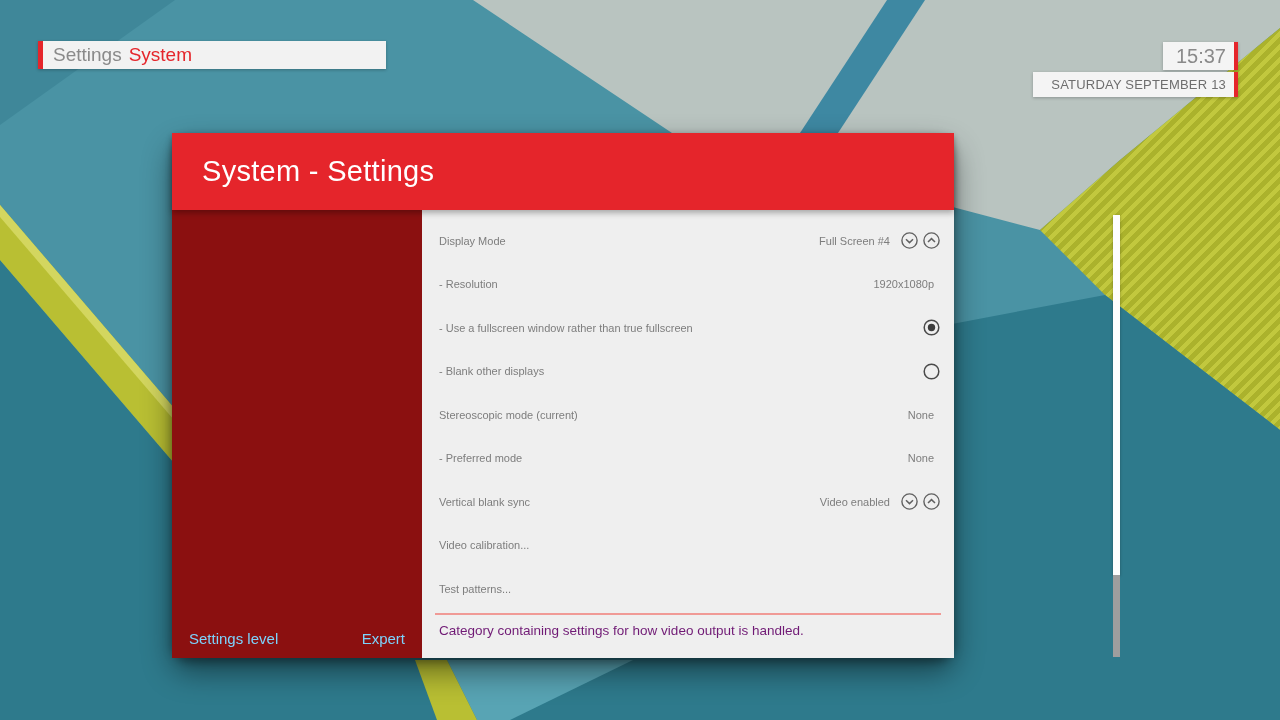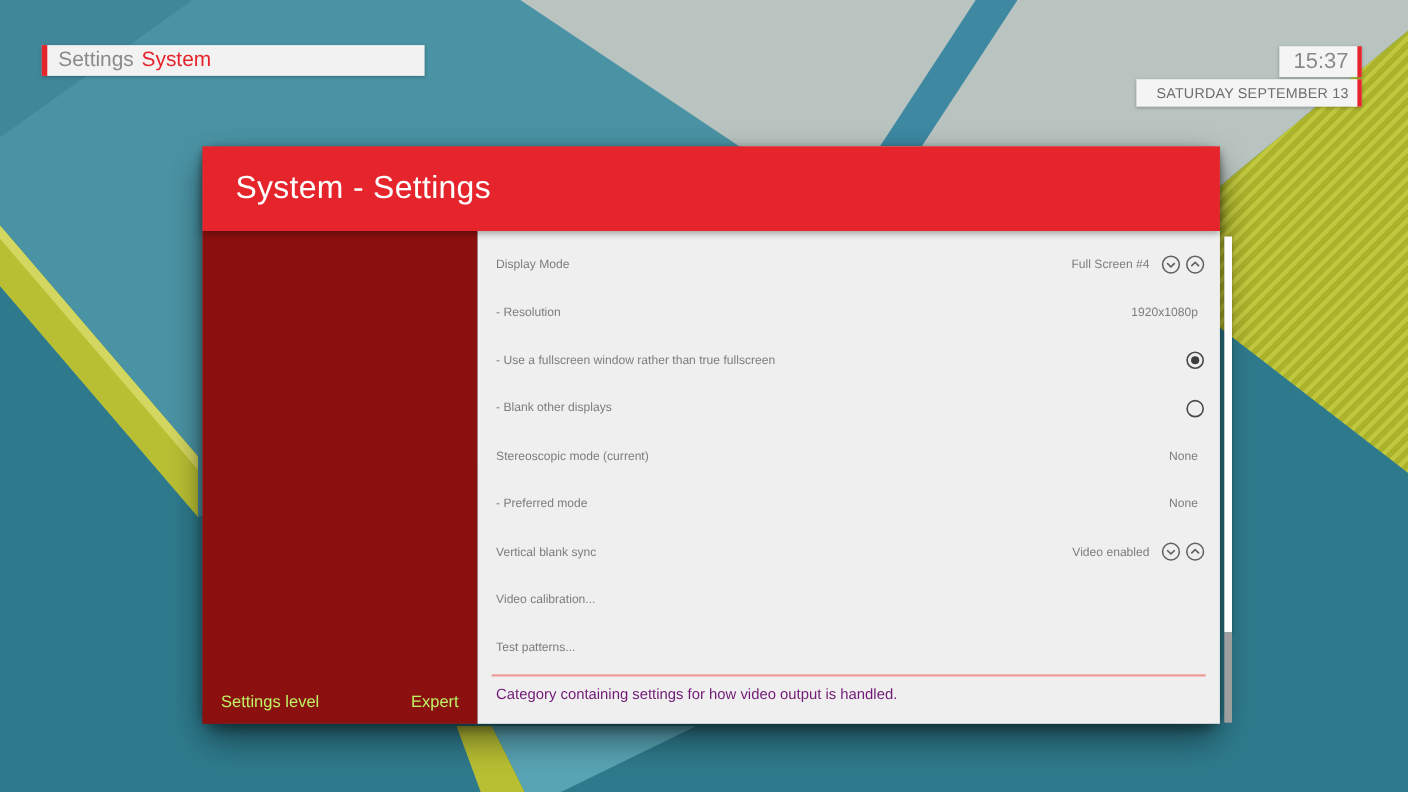--- a/index.html
+++ b/index.html
@@ -37,21 +37,21 @@
   }
   .date{
     position:absolute;left:1033px;top:72px;width:193px;height:25px;
     background:#f4f4f4;border-right:4px solid var(--accent-red,#e5252b);
     display:flex;align-items:center;justify-content:flex-end;padding-right:8px;
     font-size:13px;letter-spacing:.2px;color:#6e6e6e;box-shadow:0 1px 3px rgba(0,0,0,.25);
   }
 
   
   .dialog{
-    position:absolute;left:184px;top:133px;width:925px;height:525px;
+    position:absolute;left:172px;top:133px;width:782px;height:525px;
     box-shadow:0 14px 30px rgba(0,0,0,.45),0 4px 10px rgba(0,0,0,.35);
     border-radius:17px;
   }
   .dlg-header{
     position:relative;z-index:2;height:77px;background:var(--accent-red,#e5252b);
     color:#fff;display:flex;align-items:center;padding-left:30px;
     font-size:29px;font-weight:300;letter-spacing:.3px;
     box-shadow:0 3px 6px rgba(0,0,0,.3);
   }
   .dlg-body{position:relative;display:flex;height:448px;}
@@ -62,21 +62,21 @@
   .side-item{
     height:43.5px;display:flex;align-items:center;padding:0 17px;
     color:#f2e9e9;font-size:15px;cursor:default;
   }
   .side-item.selected{
     background:#f4f3f3;color:#9c2f31;margin:0 6px;padding:0 11px;
     box-shadow:0 1px 5px rgba(0,0,0,.4);
   }
   .side-footer{
     position:absolute;left:0;right:0;bottom:11px;display:flex;
-    justify-content:space-between;padding:0 17px;color:#bef264;font-size:15px;gap:48px;
+    justify-content:space-between;padding:0 17px;color:#7dd3fc;font-size:15px;gap:48px;
   }
   .panel{flex:1;background:var(--panel-bg,#efefef);padding-top:9px;box-sizing:border-box;}
   .row{
     display:flex;align-items:center;height:43.5px;padding:0 13px 0 17px;
     color:var(--text-gray,#7d7d7d);font-size:11px;
   }
   .row .lab{flex:1;white-space:nowrap;overflow:hidden;}
   .row .right{display:flex;align-items:center;gap:3px;}
   .row .val{margin-right:7px;white-space:nowrap;}
   .icon{display:flex;align-items:center;}

